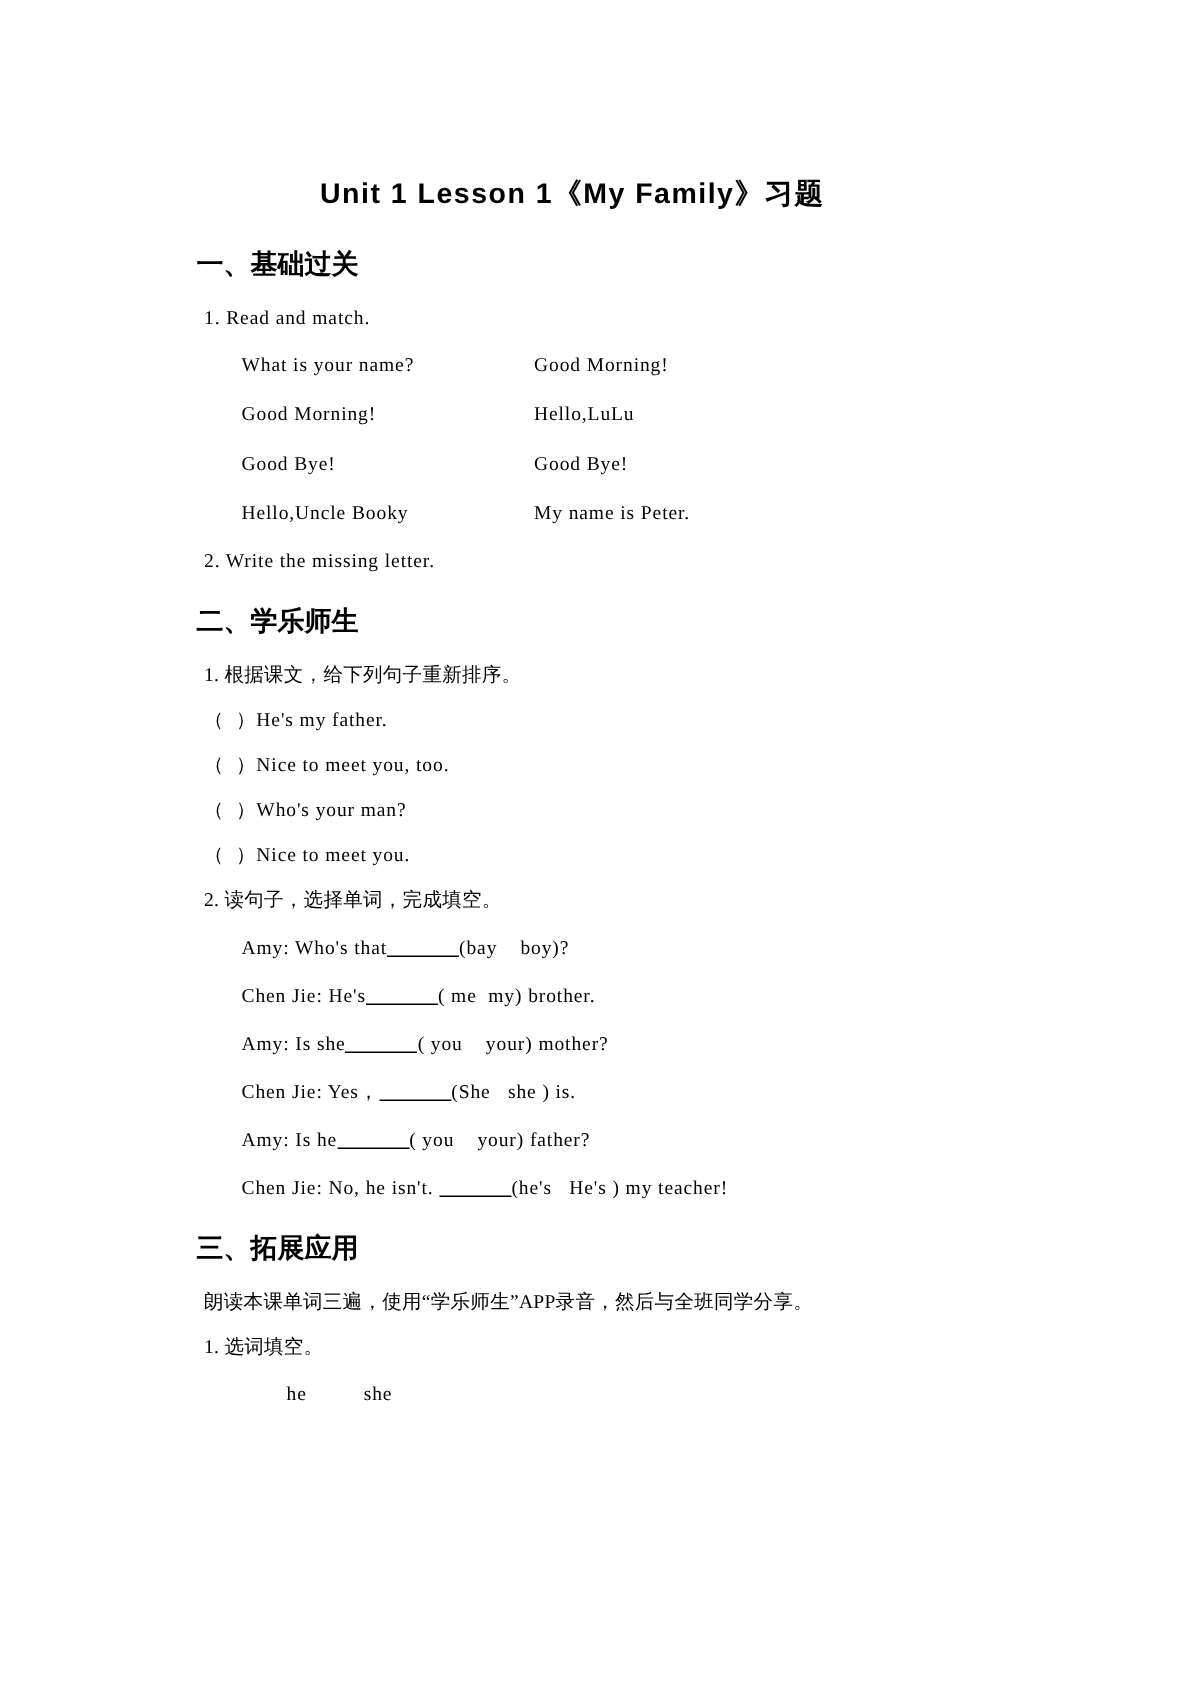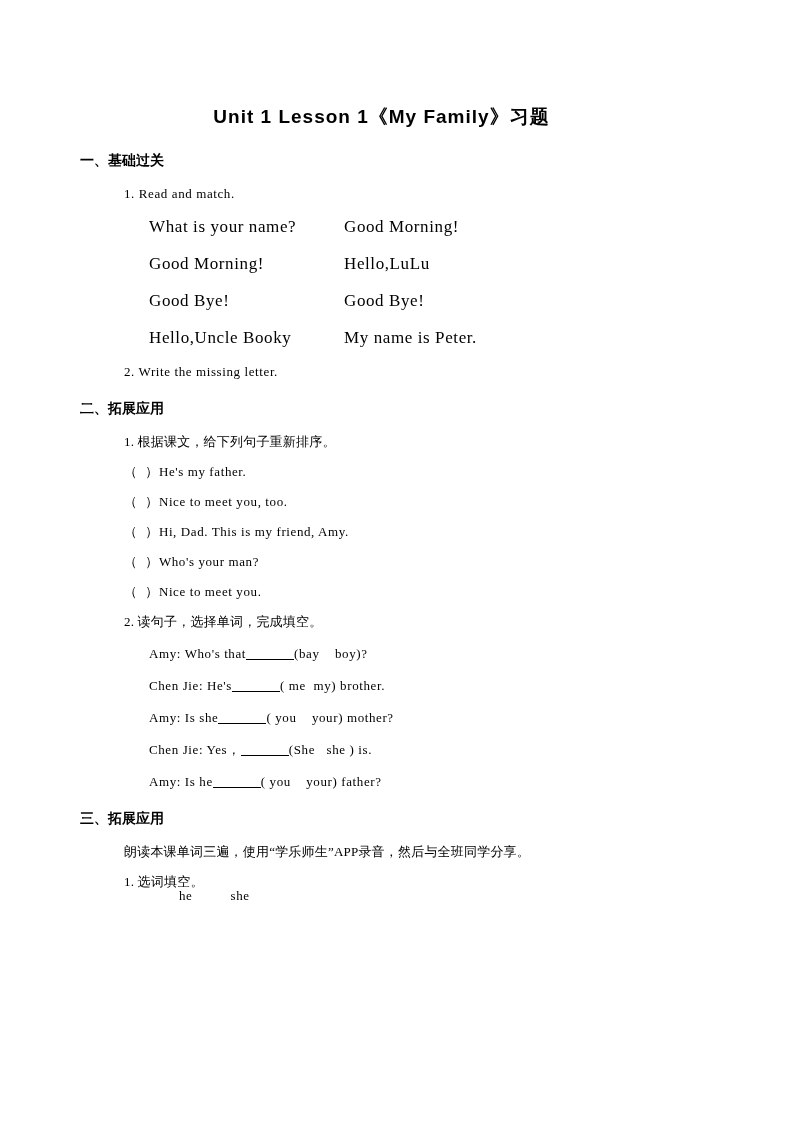--- a/index.html
+++ b/index.html
@@ -11,38 +11,38 @@
     width: 793px;
     height: 1122px;
     font-family: "Liberation Serif", serif;
     color: #000000;
     position: relative;
   }
   .page {
     width: 793px;
     height: 1080px;
     box-sizing: border-box;
-    padding: 4px;
+    padding: 16px;
     position: relative;
   }
   .doc-title {
     text-align: center;
     font-family: "Liberation Sans", sans-serif;
     font-weight: bold;
     font-size: 19px;
     letter-spacing: 1px;
     margin: 0;
     padding-top: 100px;
     padding-right: 30px;
   }
   .section-head {
     font-family: Liberation Mono, monospace;
     font-weight: bold;
-    font-size: 14px;
-    margin-left: 76px;
+    font-size: 18px;
+    margin-left: 115px;
     margin-top: 22px;
   }
   .line {
     font-size: 13px;
     line-height: 1.0;
     margin-left: 145px;
     margin-top: 17px;
     letter-spacing: 0.6px;
     white-space: pre-wrap;
   }
@@ -50,21 +50,21 @@
     margin-left: 120px;
   }
   .line.cn {
     font-family: "Liberation Serif", serif;
     letter-spacing: 0.2px;
   }
   .match-row {
     display: flex;
     margin-left: 145px;
     margin-top: 17px;
-    font-size: 17px;
+    font-size: 13px;
     letter-spacing: 0.6px;
   }
   .match-left {
     width: 195px;
   }
   .match-right {
     width: 300px;
   }
   .blank {
     display: inline-block;
@@ -81,20 +81,21 @@
     width: 48px;
     height: 14px;
     vertical-align: -2px;
   }
   .letters {
     font-size: 13px;
     letter-spacing: 1.2px;
   }
   .final-words {
     margin-left: 175px;
+    margin-top: 17px;
     font-size: 13px;
     letter-spacing: 0.6px;
   }
   .final-words .gap { display: inline-block; width: 38px; }
 </style>
 </head>
 <body>
 
 <div class="page">
 
@@ -118,42 +119,42 @@
   </div>
   <div class="match-row">
     <span class="match-left">Hello,Uncle Booky</span>
     <span class="match-right">My name is Peter.</span>
   </div>
 
   <div class="line indent">2. Write the missing letter.</div>
 
 
 
-  <div class="section-head">二、拓展应用</div>
+  <div class="section-head">二、学乐师生</div>
 
   <div class="line indent cn">1. 根据课文，给下列句子重新排序。</div>
 
   <div class="line indent">（  ）He's my father.</div>
   <div class="line indent">（  ）Nice to meet you, too.</div>
-  <div class="line indent">（  ）Hi, Dad. This is my friend, Amy.</div>
   <div class="line indent">（  ）Who's your man?</div>
   <div class="line indent">（  ）Nice to meet you.</div>
 
   <div class="line indent cn">2. 读句子，选择单词，完成填空。</div>
 
   <div class="line"><span>Amy: Who's that</span><span class="fillblank"></span><span>(bay    boy)?</span></div>
 
   <div class="line"><span>Chen Jie: He's</span><span class="fillblank"></span><span>( me  my) brother.</span></div>
 
   <div class="line"><span>Amy: Is she</span><span class="fillblank"></span><span>( you    your) mother?</span></div>
 
   <div class="line"><span>Chen Jie: Yes，</span><span class="fillblank"></span><span>(She   she ) is.</span></div>
 
   <div class="line"><span>Amy: Is he</span><span class="fillblank"></span><span>( you    your) father?</span></div>
 
+  <div class="line"><span>Chen Jie: No, he isn't. </span><span class="fillblank"></span><span>(he's   He's ) my teacher!</span></div>
 
   <div class="section-head">三、拓展应用</div>
 
   <div class="line indent cn">朗读本课单词三遍，使用“学乐师生”APP录音，然后与全班同学分享。</div>
 
   <div class="line indent cn">1. 选词填空。</div>
 
   <div class="final-words"><span>he</span><span class="gap"></span><span>she</span></div>
 
 </div>

